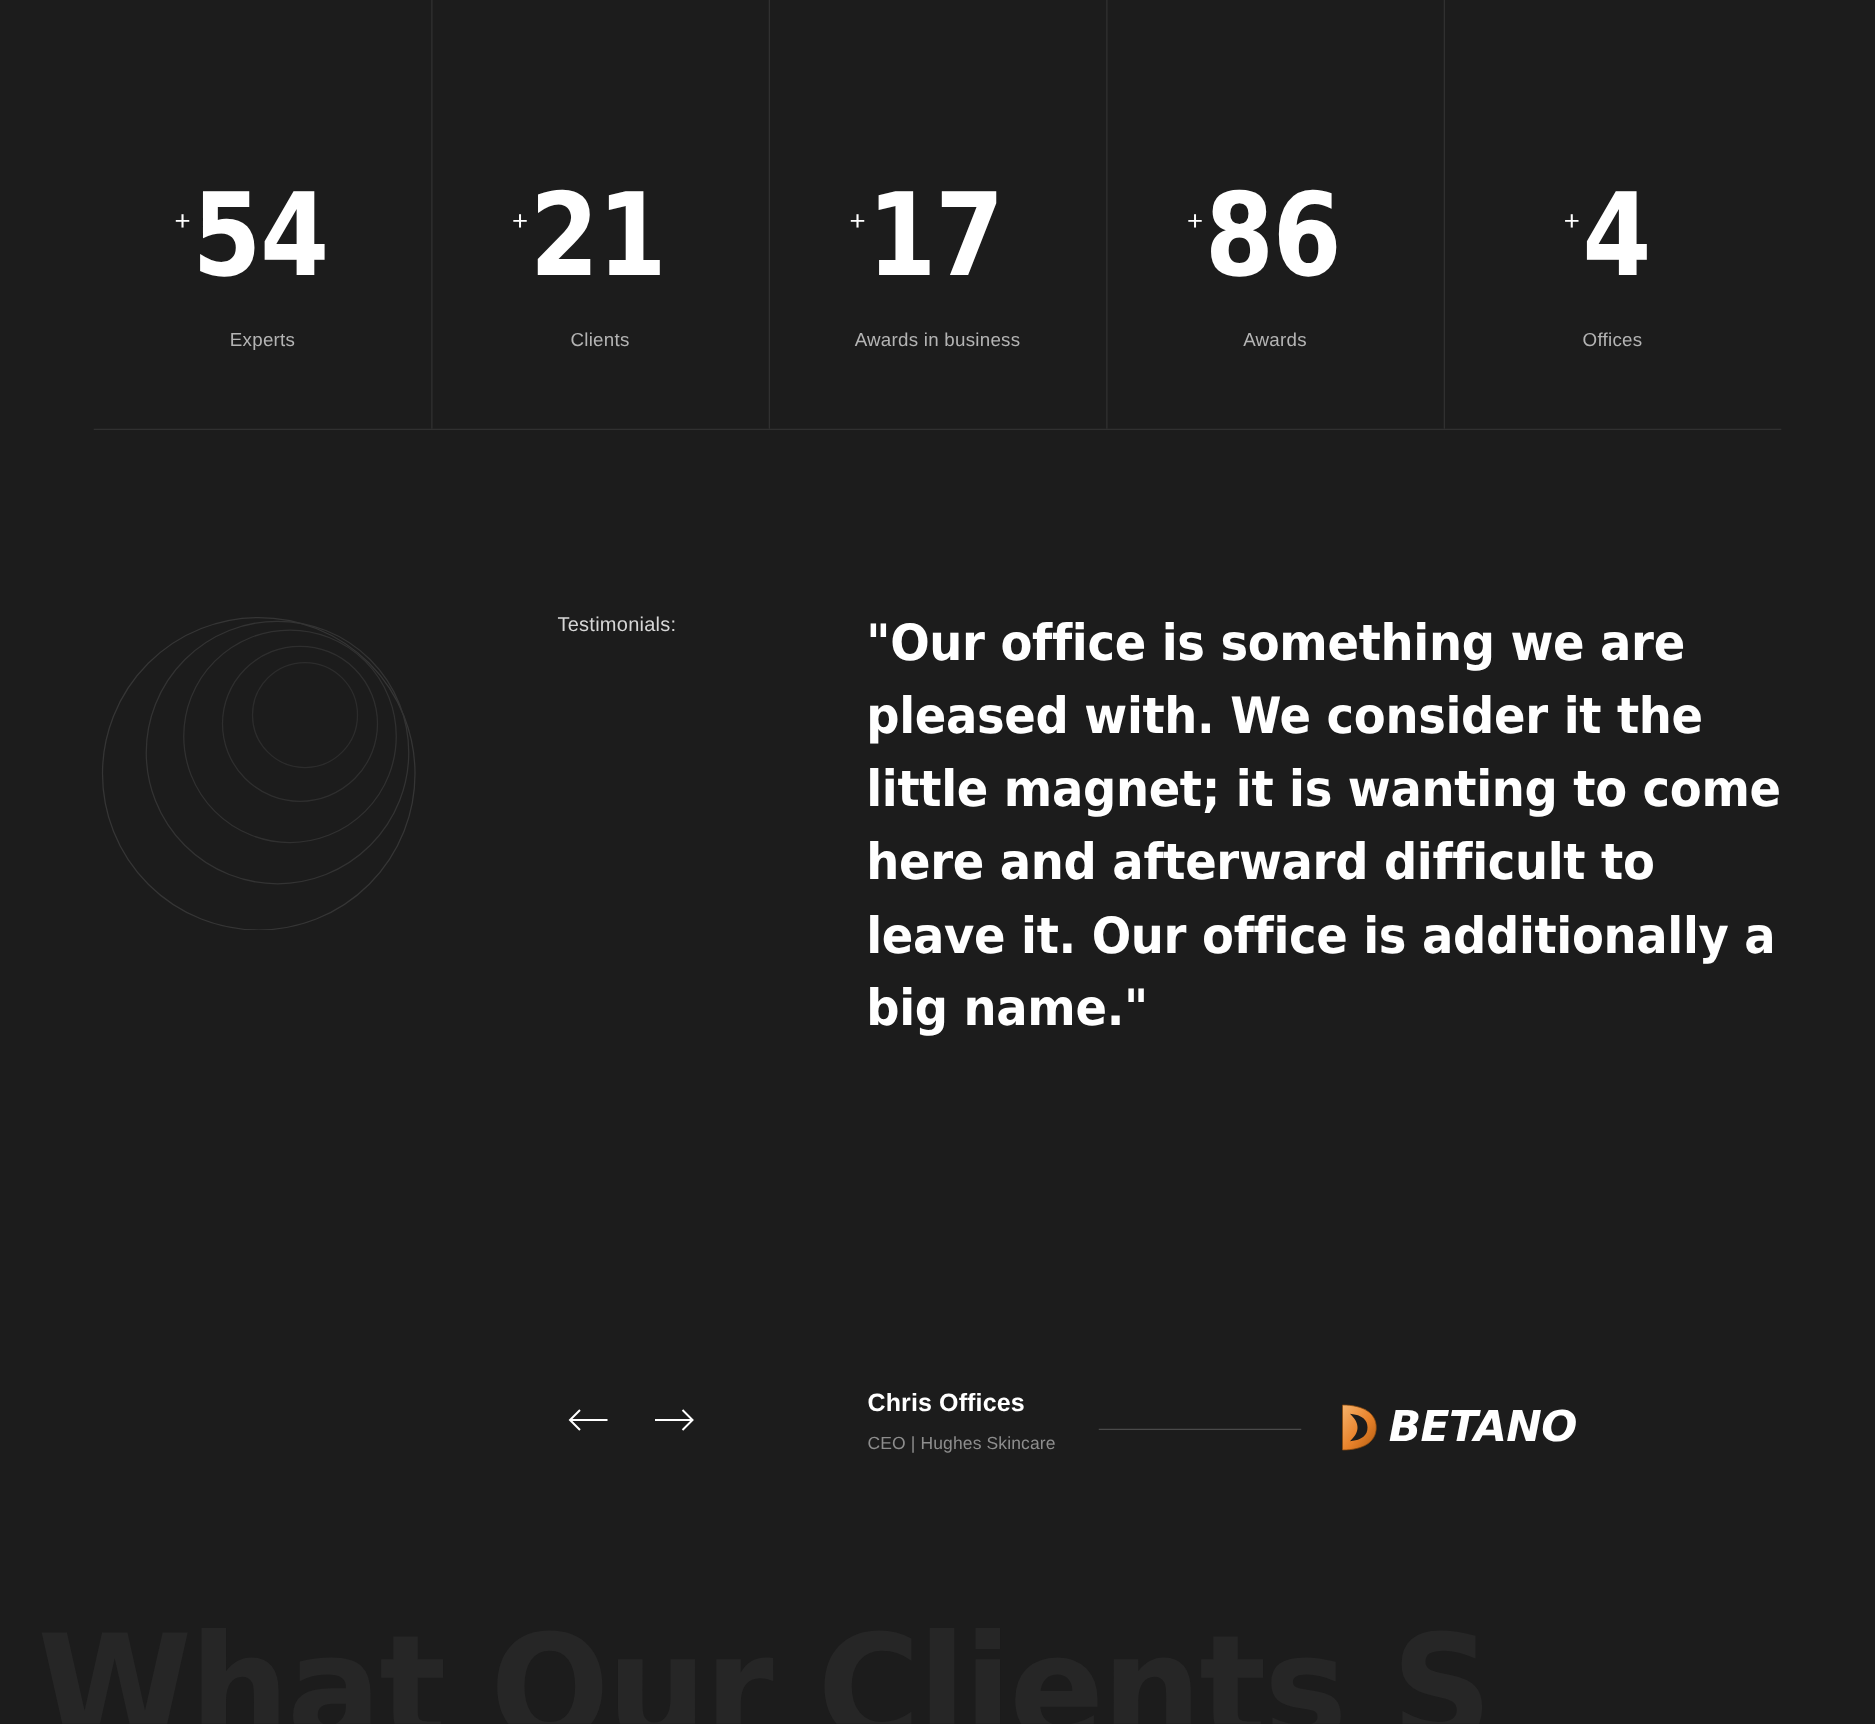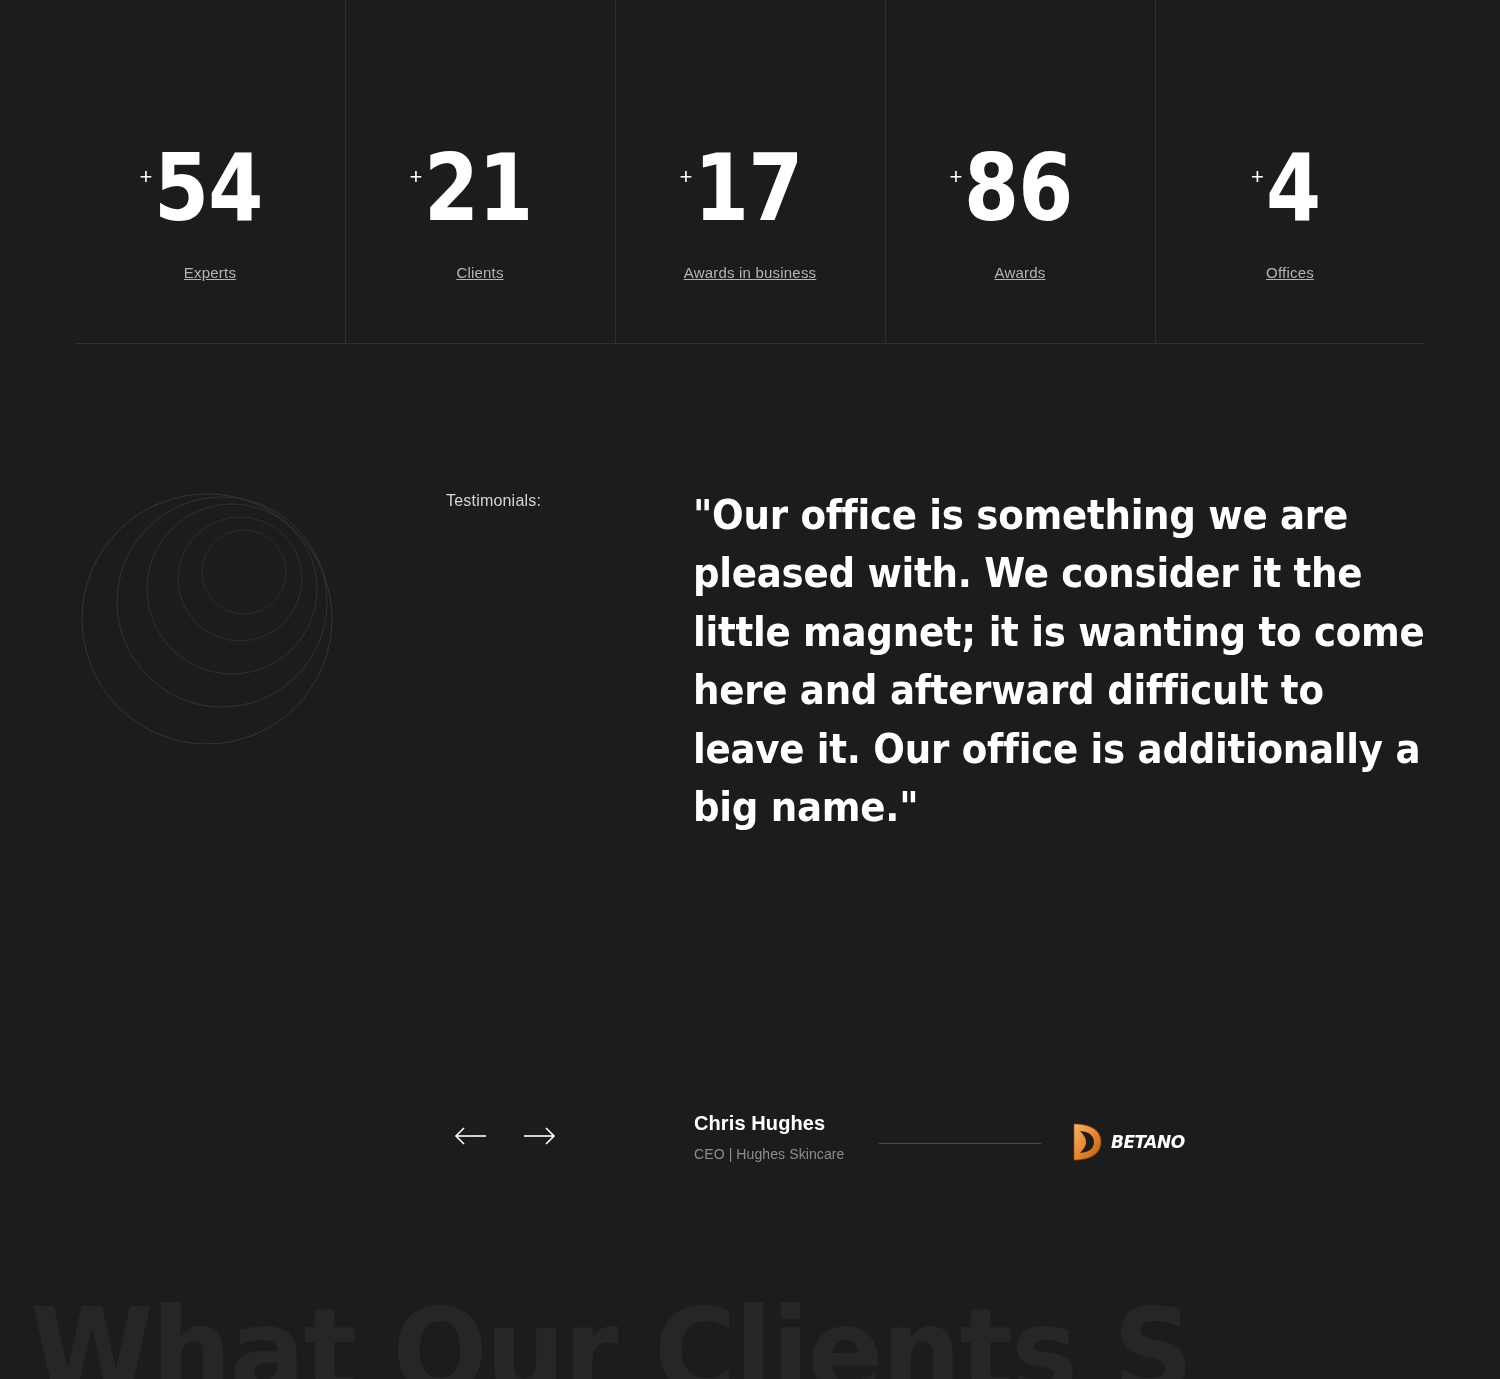--- a/index.html
+++ b/index.html
@@ -68,21 +68,20 @@
     line-height: 0.85;
     color: #ffffff;
     transform: scaleX(0.86);
     transform-origin: left top;
   }
   .stat-label {
     margin-top: 36px;
     font-size: 15px;
     color: #b4b4b4;
     letter-spacing: 0.2px;
-    text-decoration: underline;
   }
 
   
   .testimonial {
     position: absolute;
     left: 0;
     top: 344px;
     width: 1191px;
     height: 600px;
   }
@@ -170,21 +169,21 @@
   }
   .brand-mark {
     width: 34px;
     height: 40px;
     position: relative;
   }
   .brand-text {
     font-family: "DejaVu Sans", sans-serif;
     font-style: italic;
     font-weight: 700;
-    font-size: 17px;
+    font-size: 34px;
     letter-spacing: -0.5px;
     color: #ffffff;
   }
 
   
   .ghost-heading {
     position: absolute;
     left: 30px;
     top: 1292px;
     font-family: "DejaVu Sans", sans-serif;
@@ -272,21 +271,21 @@
       </button>
       <button class="arrow-btn" aria-label="next">
         <svg width="34" height="20" viewBox="0 0 34 20" fill="none">
           <path d="M1 10 H31" stroke="#ffffff" stroke-width="1.6"></path>
           <path d="M23 2 L31 10 L23 18" stroke="#ffffff" stroke-width="1.6" fill="none"></path>
         </svg>
       </button>
     </div>
 
     <div class="author">
-      <div class="author-name">Chris Hughes</div>
+      <div class="author-name">Chris Offices</div>
       <div class="author-role">CEO | Hughes Skincare</div>
     </div>
 
     <div class="author-rule"></div>
 
     <div class="brand-logo">
       <span class="brand-mark">
         <svg width="34" height="40" viewBox="0 0 34 40" fill="none">
           <defs>
             <linearGradient id="bg1" x1="0" y1="0" x2="1" y2="1">

